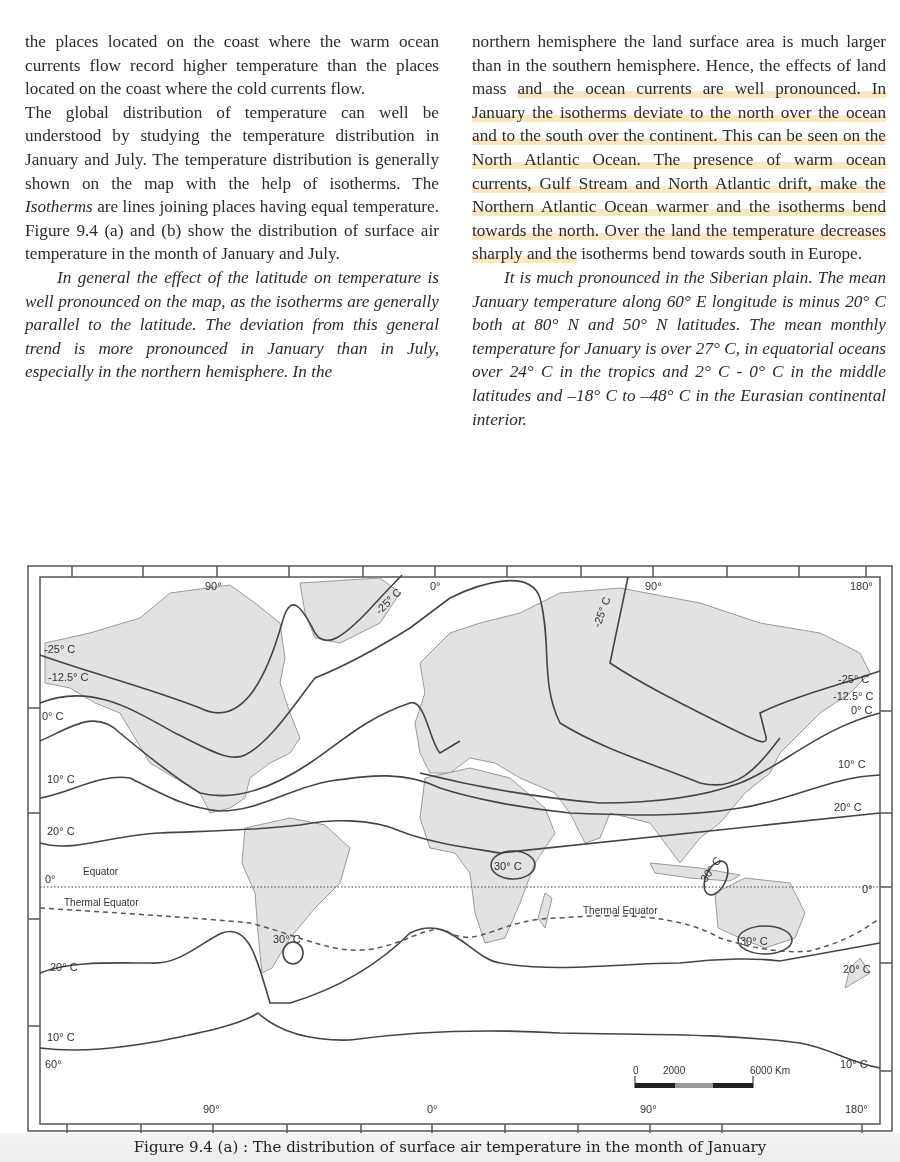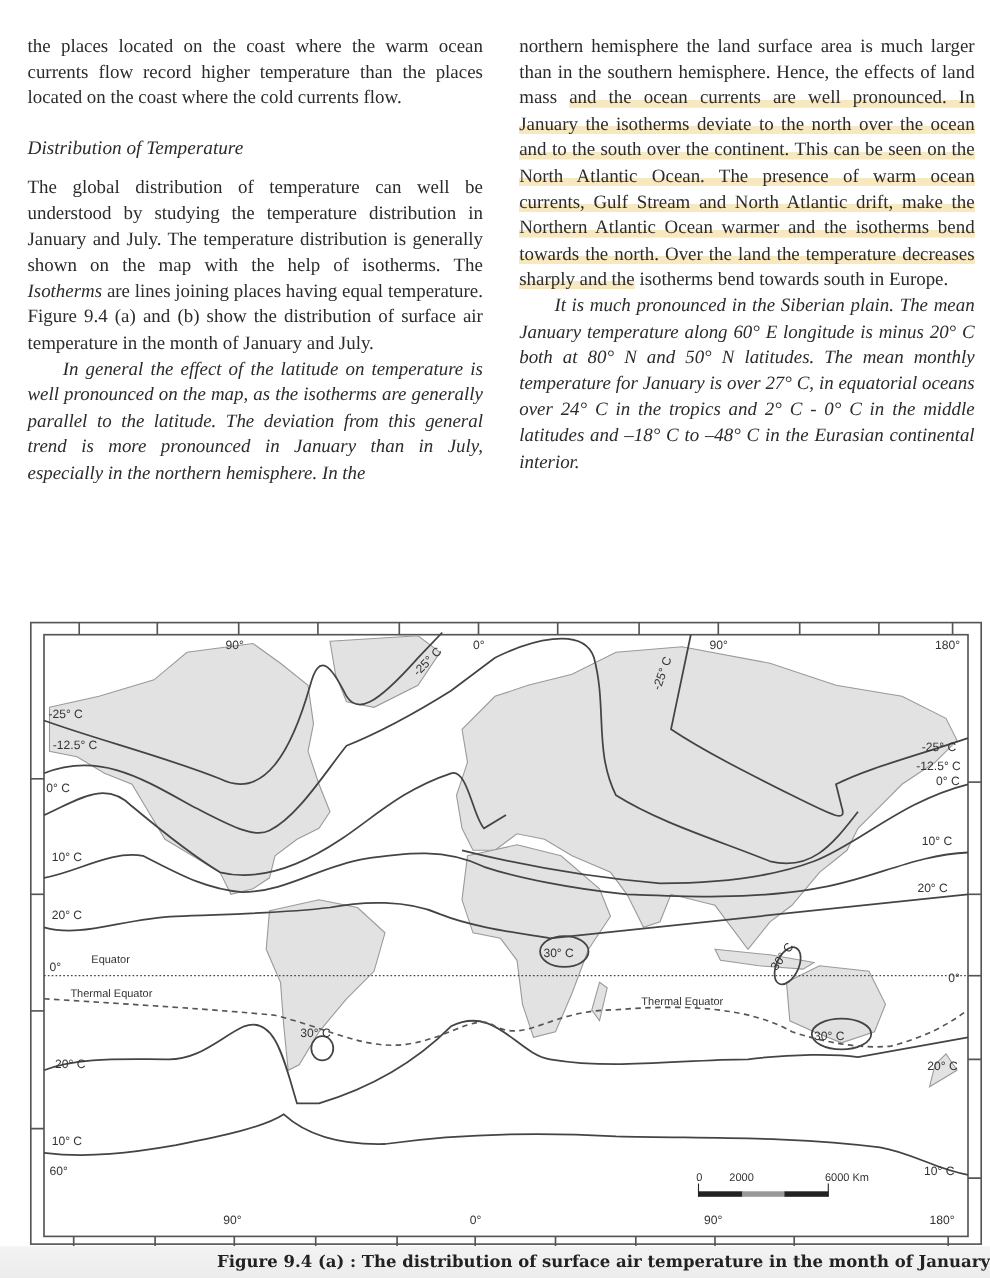--- a/index.html
+++ b/index.html
@@ -10,30 +10,29 @@
   .col.left { left: 25px; }
   .col.right { left: 472px; }
   .col p { margin: 0; }
   .indent { text-indent: 32px; font-style: italic; }
   .heading { font-style: italic; margin: 22px 0 12px 0 !important; font-size: 17.5px; }
   .hl { background: linear-gradient(to bottom, transparent 62%, #f8e8c0 62%, #f8e8c0 100%); }
   em { }
   .figure { position: absolute; left: 0; top: 563px; width: 900px; height: 570px; }
   .caption-bar { position: absolute; left: 0; top: 1133px; width: 900px; height: 29px;
          background: linear-gradient(to bottom, #f3f3f3, #ececec); }
-  .caption { position: absolute; left: 0; width: 900px; top: 1138px; text-align: right;
-         font-weight: bold; font-size: 15px; font-family: "DejaVu Serif", serif; color: #222; }
+  .caption { position: absolute; left: 0; width: 900px; top: 1138px; text-align: center;
+         font-weight: normal; font-size: 15px; font-family: "DejaVu Serif", serif; color: #222; }
   svg text { font-family: "Liberation Sans", sans-serif; fill: #333; }
 </style>
 </head>
 <body>
 
 <div class="col left">
   <p>the places located on the coast where the warm ocean currents flow record higher temperature than the places located on the coast where the cold currents flow.</p>
-  <p class="heading">Distribution of Temperature</p>
   <p><span>The global distribution of temperature can well be understood by studying the temperature distribution in January and July. The temperature distribution is generally shown on the map with the help of isotherms. The </span><em>Isotherms</em><span> are lines joining places having equal temperature. Figure 9.4 (a) and (b) show the distribution of surface air temperature in the month of January and July.</span></p>
   <p class="indent">In general the effect of the latitude on temperature is well pronounced on the map, as the isotherms are generally parallel to the latitude.  The deviation from this general trend is more pronounced in January than in July, especially in the northern hemisphere. In the</p>
 </div>
 
 <div class="col right">
   <p><span>northern hemisphere the land surface area is much larger than in the southern hemisphere. Hence, the effects of land mass </span><span class="hl">and the ocean currents are well pronounced. In January the isotherms deviate to the north over the ocean and to the south over the continent. This can be seen on the North Atlantic Ocean. The presence of warm ocean currents, Gulf Stream and North Atlantic drift, make the Northern Atlantic Ocean warmer and the isotherms bend towards the north. Over the land the temperature decreases sharply and the</span><span> isotherms bend towards south in Europe.</span></p>
   <p class="indent">It is much pronounced in the Siberian plain. The mean January temperature along 60° E longitude is minus 20° C both at 80° N and 50° N latitudes. The mean monthly temperature for January is over 27° C, in equatorial oceans over 24° C in the tropics and 2° C - 0° C in the middle latitudes and –18° C to –48° C in the Eurasian continental interior.</p>
 </div>
 
 <div class="figure">

